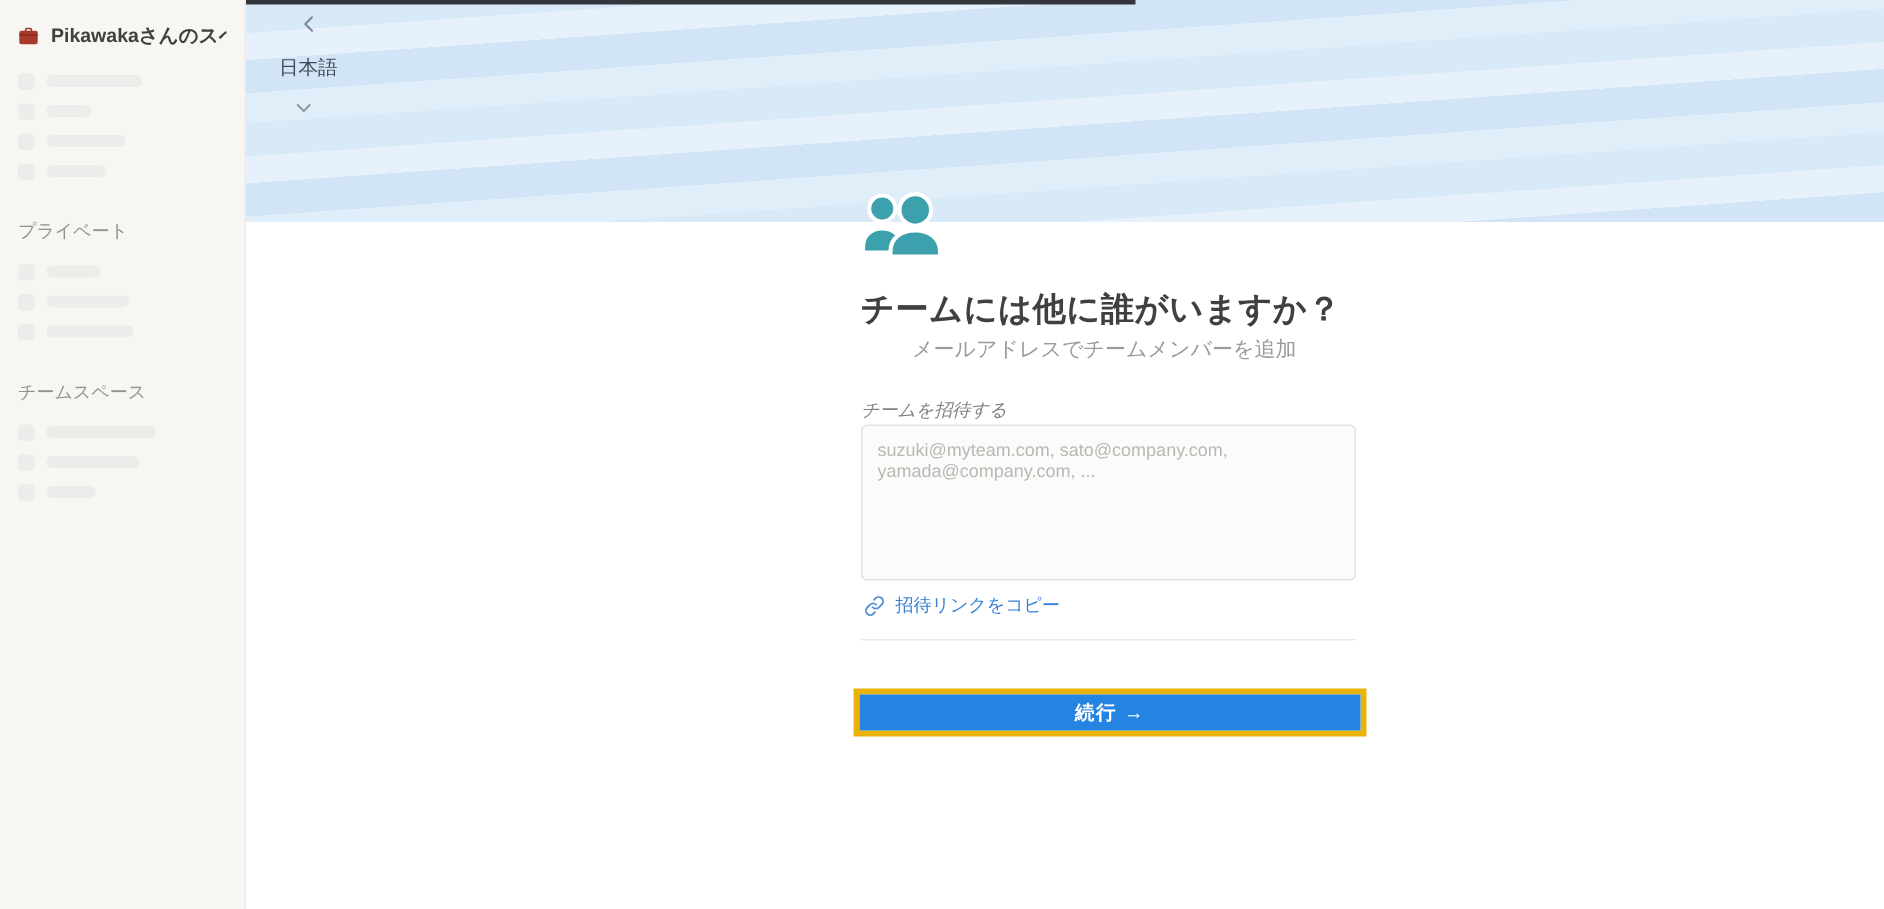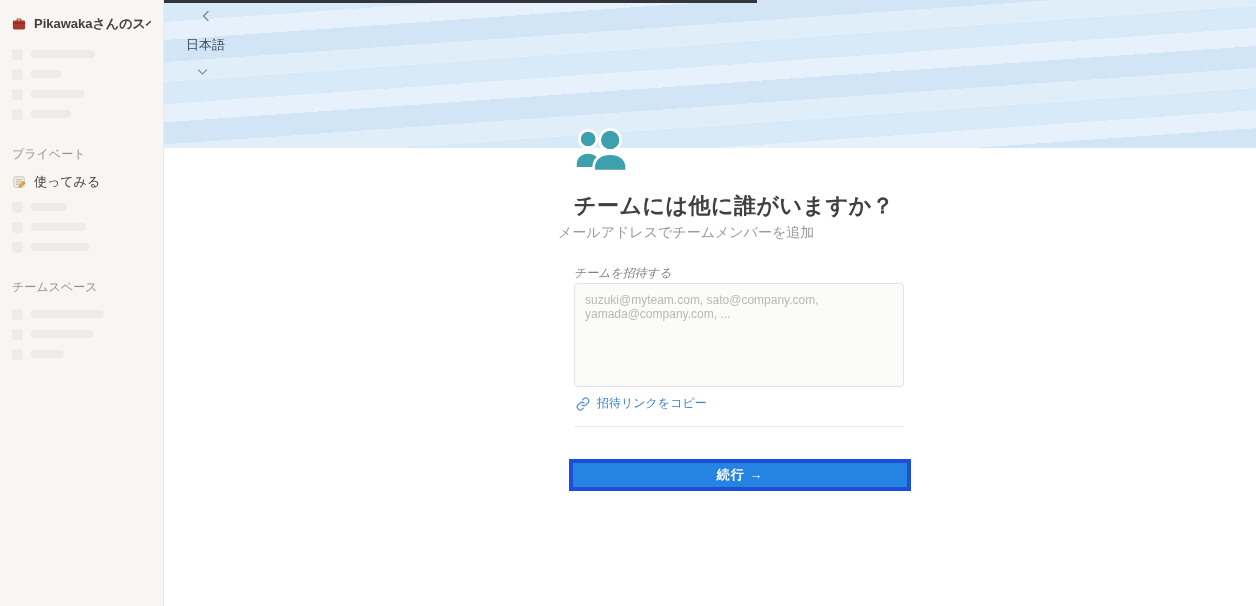--- a/index.html
+++ b/index.html
@@ -55,21 +55,21 @@
   .lang-label { font-size:13px; color:#3f4a54; }
   .lang-caret { display:inline-flex; margin-left:-6px; }
 
   
   .people-icon { position:absolute; left:572px; top:128px; }
   .ob-title {
     position:absolute; left:574px; top:191px; font-size:22px; font-weight:700;
     color:#404040; letter-spacing:0.5px; white-space:nowrap;
   }
   .ob-subtitle {
-    position:absolute; left:558px; top:224px; font-size:14px; color:#9b9a97; white-space:nowrap;
+    position:absolute; left:608px; top:224px; font-size:14px; color:#9b9a97; white-space:nowrap;
   }
   .invite-label {
     position:absolute; left:574px; top:265px; font-size:12px; color:#82817e;font-style:italic;
   }
   .invite-textarea {
     position:absolute; left:574px; top:283px; width:330px; height:104px;
     background:#fbfbfa; border:1px solid #e3e2e0; border-radius:4px;
     padding:9px 10px; font-family:"Liberation Sans","DejaVu Sans",sans-serif;
     font-size:12px; color:#41403b; resize:none; outline:none;
   }
@@ -77,21 +77,21 @@
   .copy-link-row {
     position:absolute; left:576px; top:395px; display:flex; align-items:center; gap:7px;
     cursor:pointer;
   }
   .copy-link-row .link-text { font-size:12px; color:#3880d4; }
   .ob-divider {
     position:absolute; left:574px; top:426px; width:330px; height:1px; background:#ebebea;
   }
   .annotation-box {
     position:absolute; left:569px; top:459px; width:342px; height:32px;
-    border:4px solid #1d4ed8; background:#ffffff;
+    border:4px solid #eab308; background:#ffffff;
   }
   .continue-button {
     width:100%; height:100%; border:none; background:#2583e2; color:#ffffff;
     font-family:"Liberation Sans","DejaVu Sans",sans-serif;
     font-size:13px; font-weight:700; cursor:pointer;
     display:flex; align-items:center; justify-content:center; letter-spacing:1px;
   }
 </style>
 </head>
 <body>
@@ -123,32 +123,20 @@
           <span class="skeleton-bar" style="width:53px;"></span>
         </div>
       <div class="skeleton-row">
           <span class="skeleton-sq"></span>
           <span class="skeleton-bar" style="width:40px;"></span>
         </div>
     </div>
 
     <div class="sb-section-label">プライベート</div>
 
-    <div class="sb-item">
-      <span class="sb-ico">
-        <svg width="14" height="14" viewBox="0 0 16 16">
-          <rect x="2" y="2" width="12" height="12" rx="2" fill="#f3ede1" stroke="#c9c2b4" stroke-width="1"></rect>
-          <line x1="4.5" y1="5.5" x2="11.5" y2="5.5" stroke="#b6af9f" stroke-width="1"></line>
-          <line x1="4.5" y1="8" x2="11.5" y2="8" stroke="#b6af9f" stroke-width="1"></line>
-          <line x1="4.5" y1="10.5" x2="8.5" y2="10.5" stroke="#b6af9f" stroke-width="1"></line>
-          <path d="M8.5 11.5 L13 7 L15 9 L10.5 13.5 L8 14 Z" fill="#e8a33d" stroke="#b97c1f" stroke-width="0.6"></path>
-        </svg>
-      </span>
-      <span>使ってみる</span>
-    </div>
 
     <div class="sb-group" style="margin-top:4px;">
       <div class="skeleton-row">
           <span class="skeleton-sq"></span>
           <span class="skeleton-bar" style="width:36px;"></span>
         </div>
       <div class="skeleton-row">
           <span class="skeleton-sq"></span>
           <span class="skeleton-bar" style="width:55px;"></span>
         </div>

